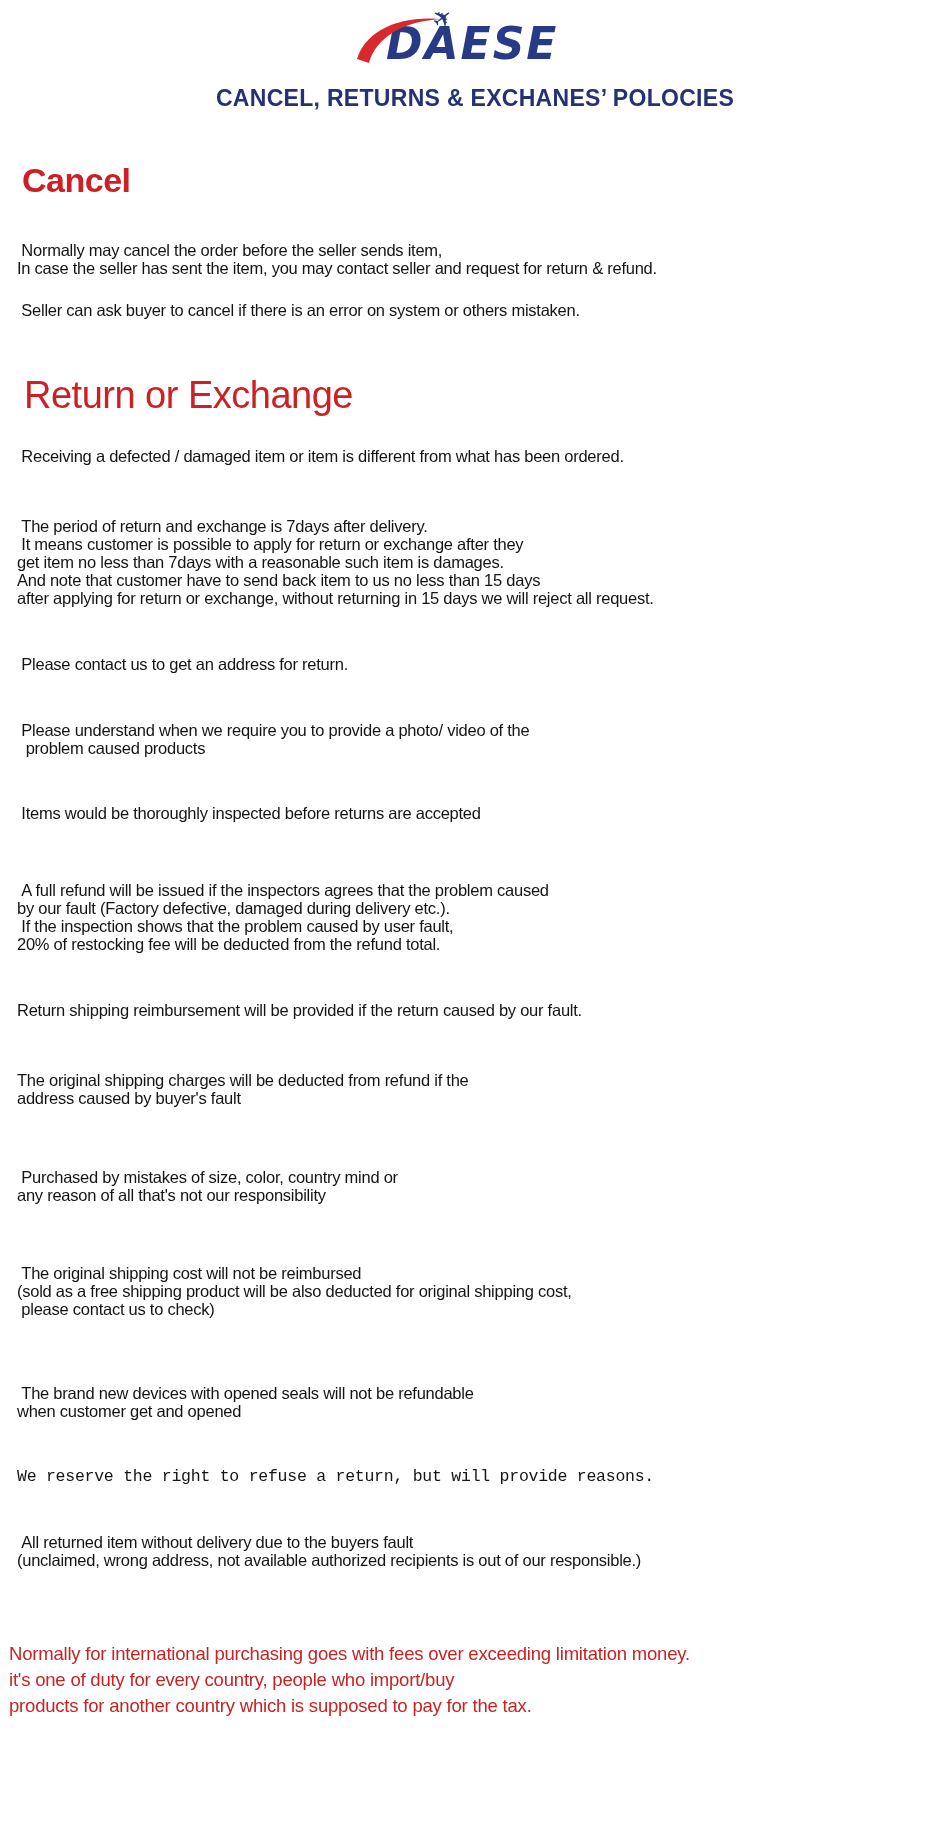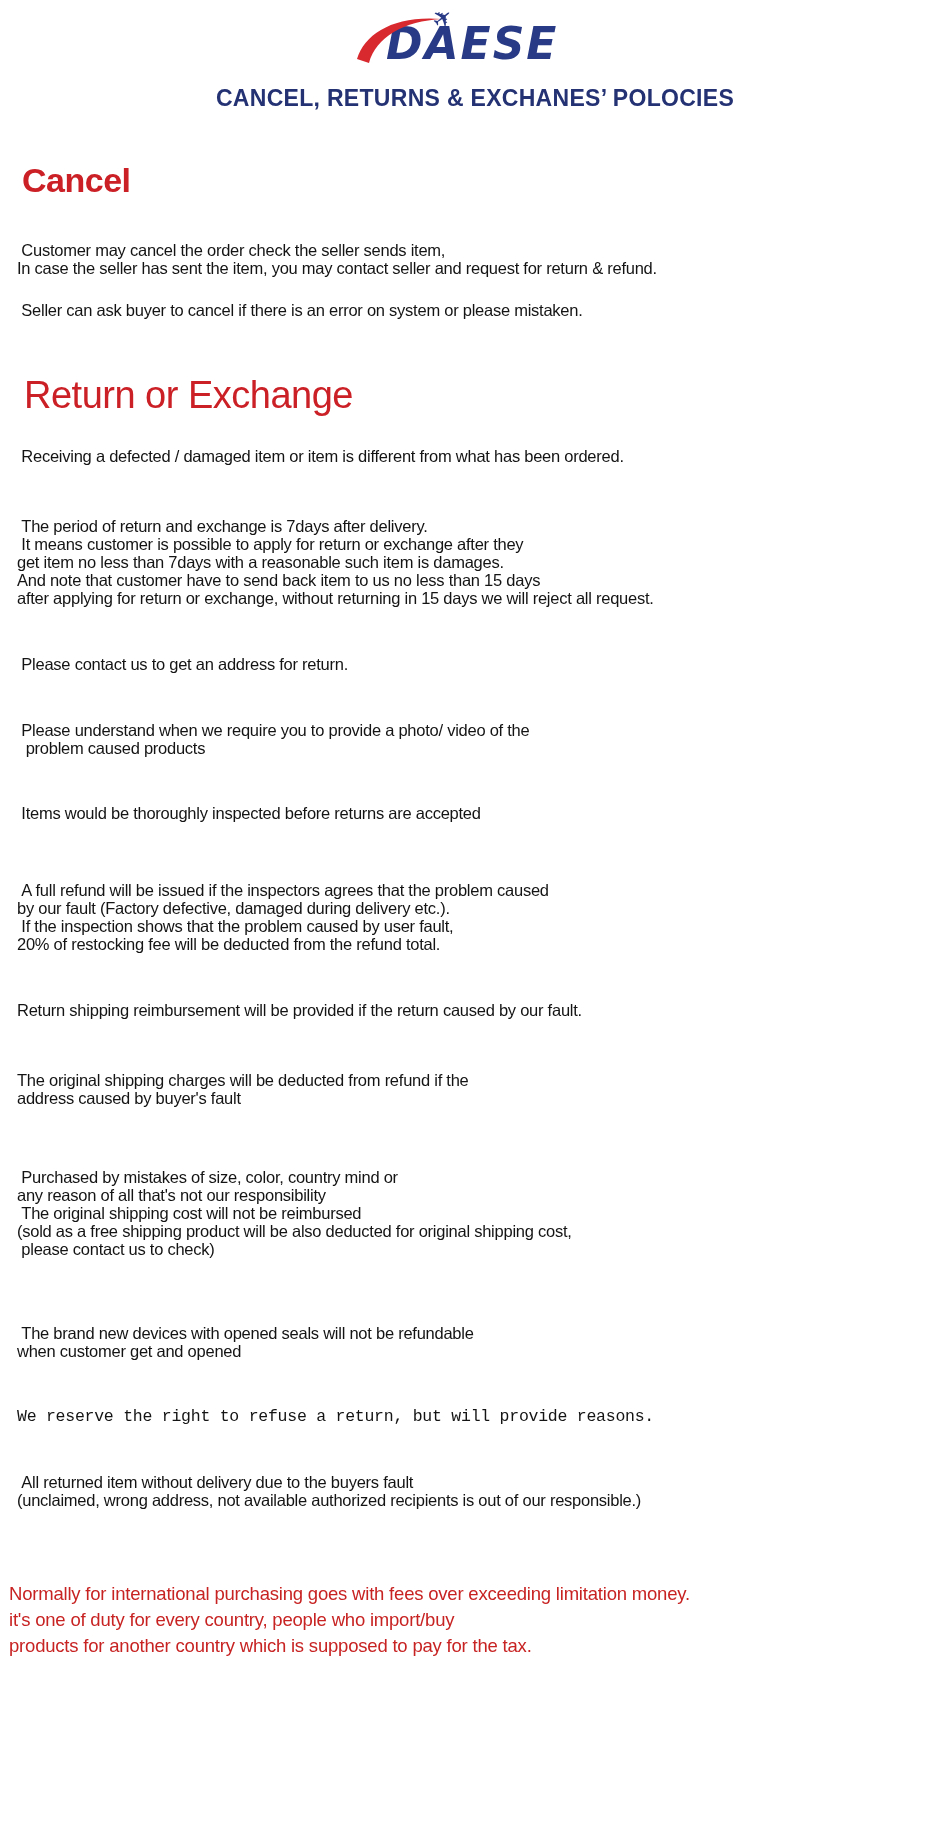--- a/index.html
+++ b/index.html
@@ -52,21 +52,21 @@
   .m-p2  { margin-top:24px; }
   .m-r1  { margin-top:29px; }
   .m-r2  { margin-top:52px; }
   .m-r3  { margin-top:48px; }
   .m-r4  { margin-top:48px; }
   .m-r5  { margin-top:47px; }
   .m-r6  { margin-top:59px; }
   .m-r7  { margin-top:48px; }
   .m-r8  { margin-top:52px; }
   .m-r9  { margin-top:61px; }
-  .m-r10 { }
+  .m-r10 { margin-top:60px; }
   .m-r11 { margin-top:66px; }
   .m-r12 { margin-top:48px;font-family:Liberation Mono, monospace; }
   .m-r13 { margin-top:47px; }
 
   
   .tax-note {
     margin-top:72px;
     padding-left:9px;
     font-size:18.5px;
     line-height:26px;
@@ -84,26 +84,26 @@
     <text x="36" y="51" font-family="DejaVu Sans, sans-serif" font-size="44" font-weight="bold" font-style="italic" letter-spacing="2" fill="#283a85">DAESE</text>
     <path d="M7,51 C15,25 45,7 92,11 C54,13 26,29 19,55 Z" fill="#d8292f"></path>
     <text x="84" y="18" font-size="24" fill="#283a85" transform="rotate(-38 94 12)">✈</text>
   </svg>
 
   <div class="page-title">CANCEL, RETURNS &amp; EXCHANES’ POLOCIES</div>
 
   <div class="h-cancel">Cancel</div>
 
   <div class="para m-p1">
-      <div class="line"> Customer may cancel the order check the seller sends item,</div>
+      <div class="line"> Normally may cancel the order before the seller sends item,</div>
       <div class="line">In case the seller has sent the item, you may contact seller and request for return &amp; refund.</div>
     </div>
 
   <div class="para m-p2">
-      <div class="line"> Seller can ask buyer to cancel if there is an error on system or please mistaken.</div>
+      <div class="line"> Seller can ask buyer to cancel if there is an error on system or others mistaken.</div>
     </div>
 
   <div class="h-return">Return or Exchange</div>
 
   <div class="para m-r1">
       <div class="line"> Receiving a defected / damaged item or item is different from what has been ordered.</div>
     </div>
 
   <div class="para m-r2">
       <div class="line"> The period of return and exchange is 7days after delivery.</div>

